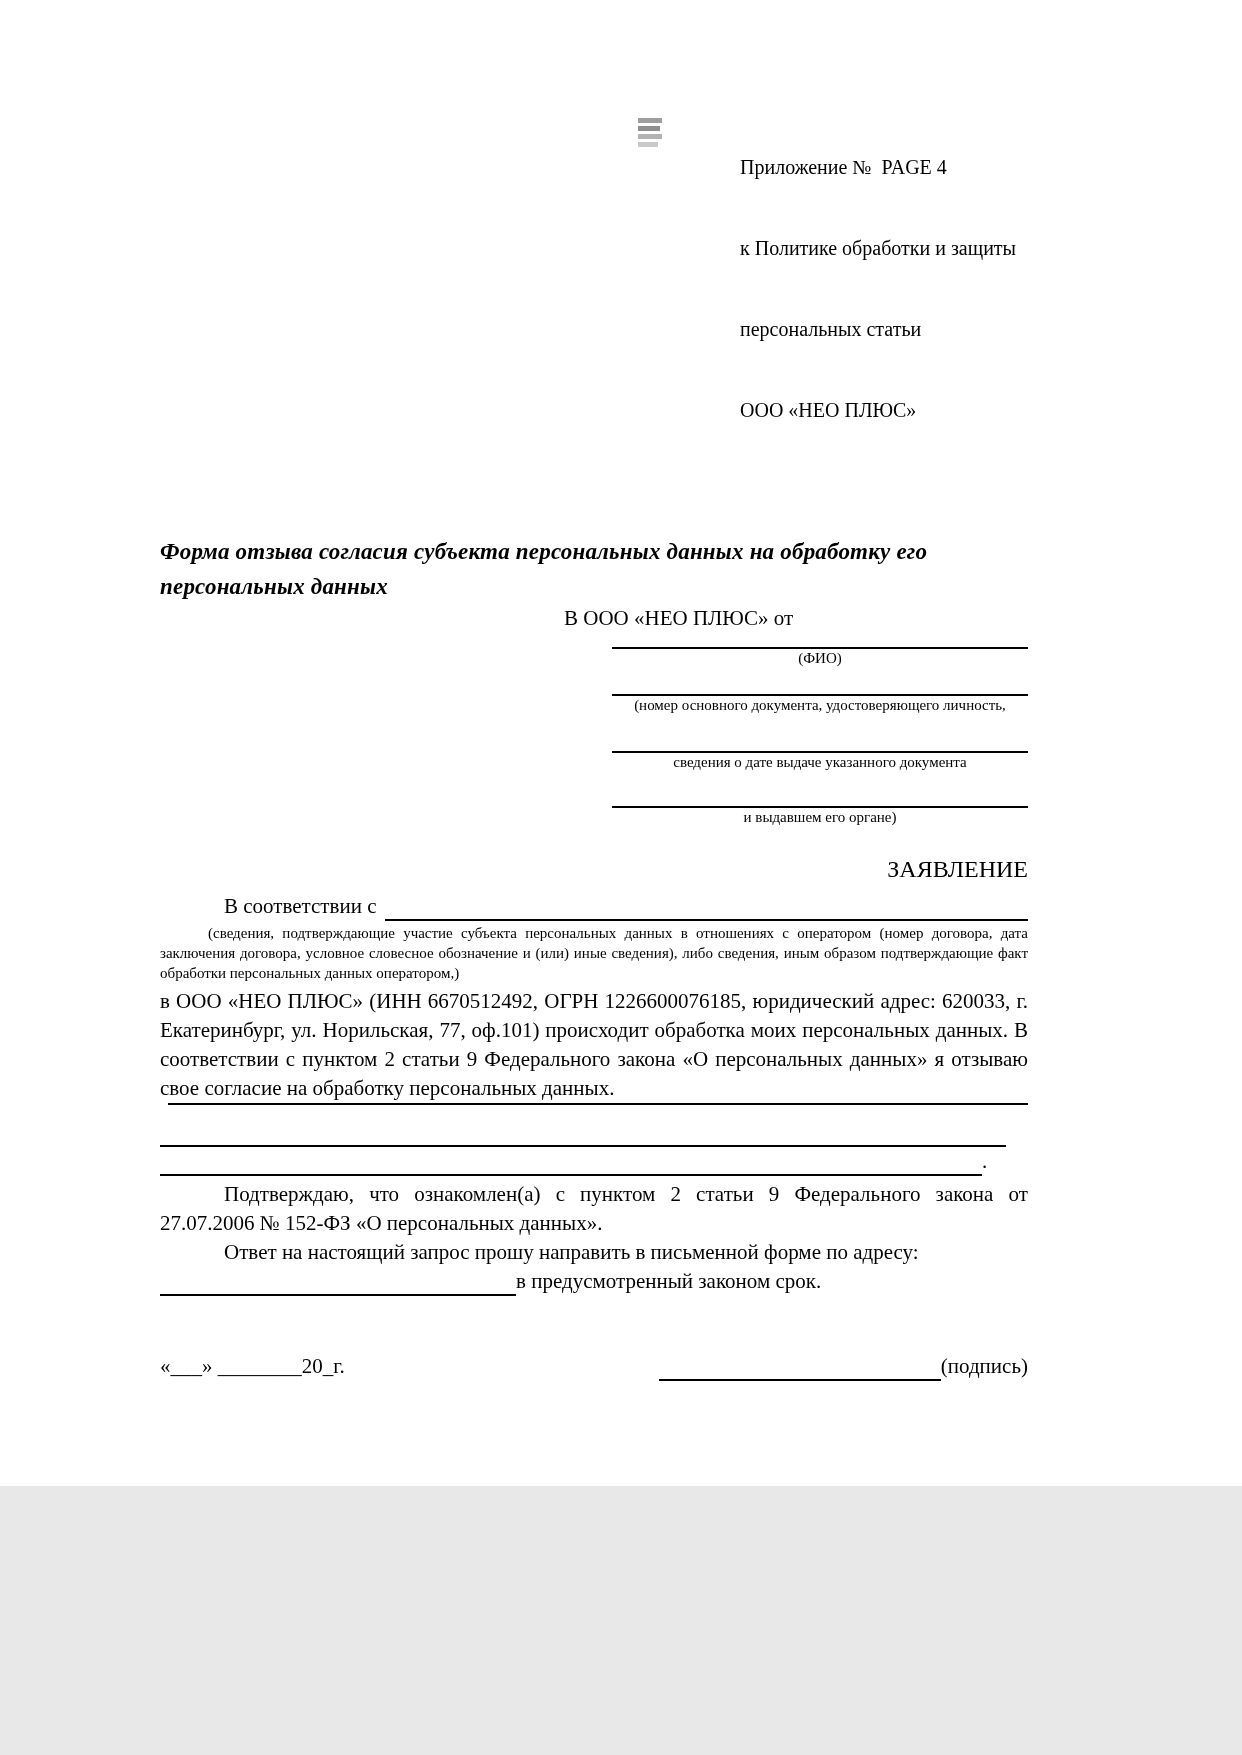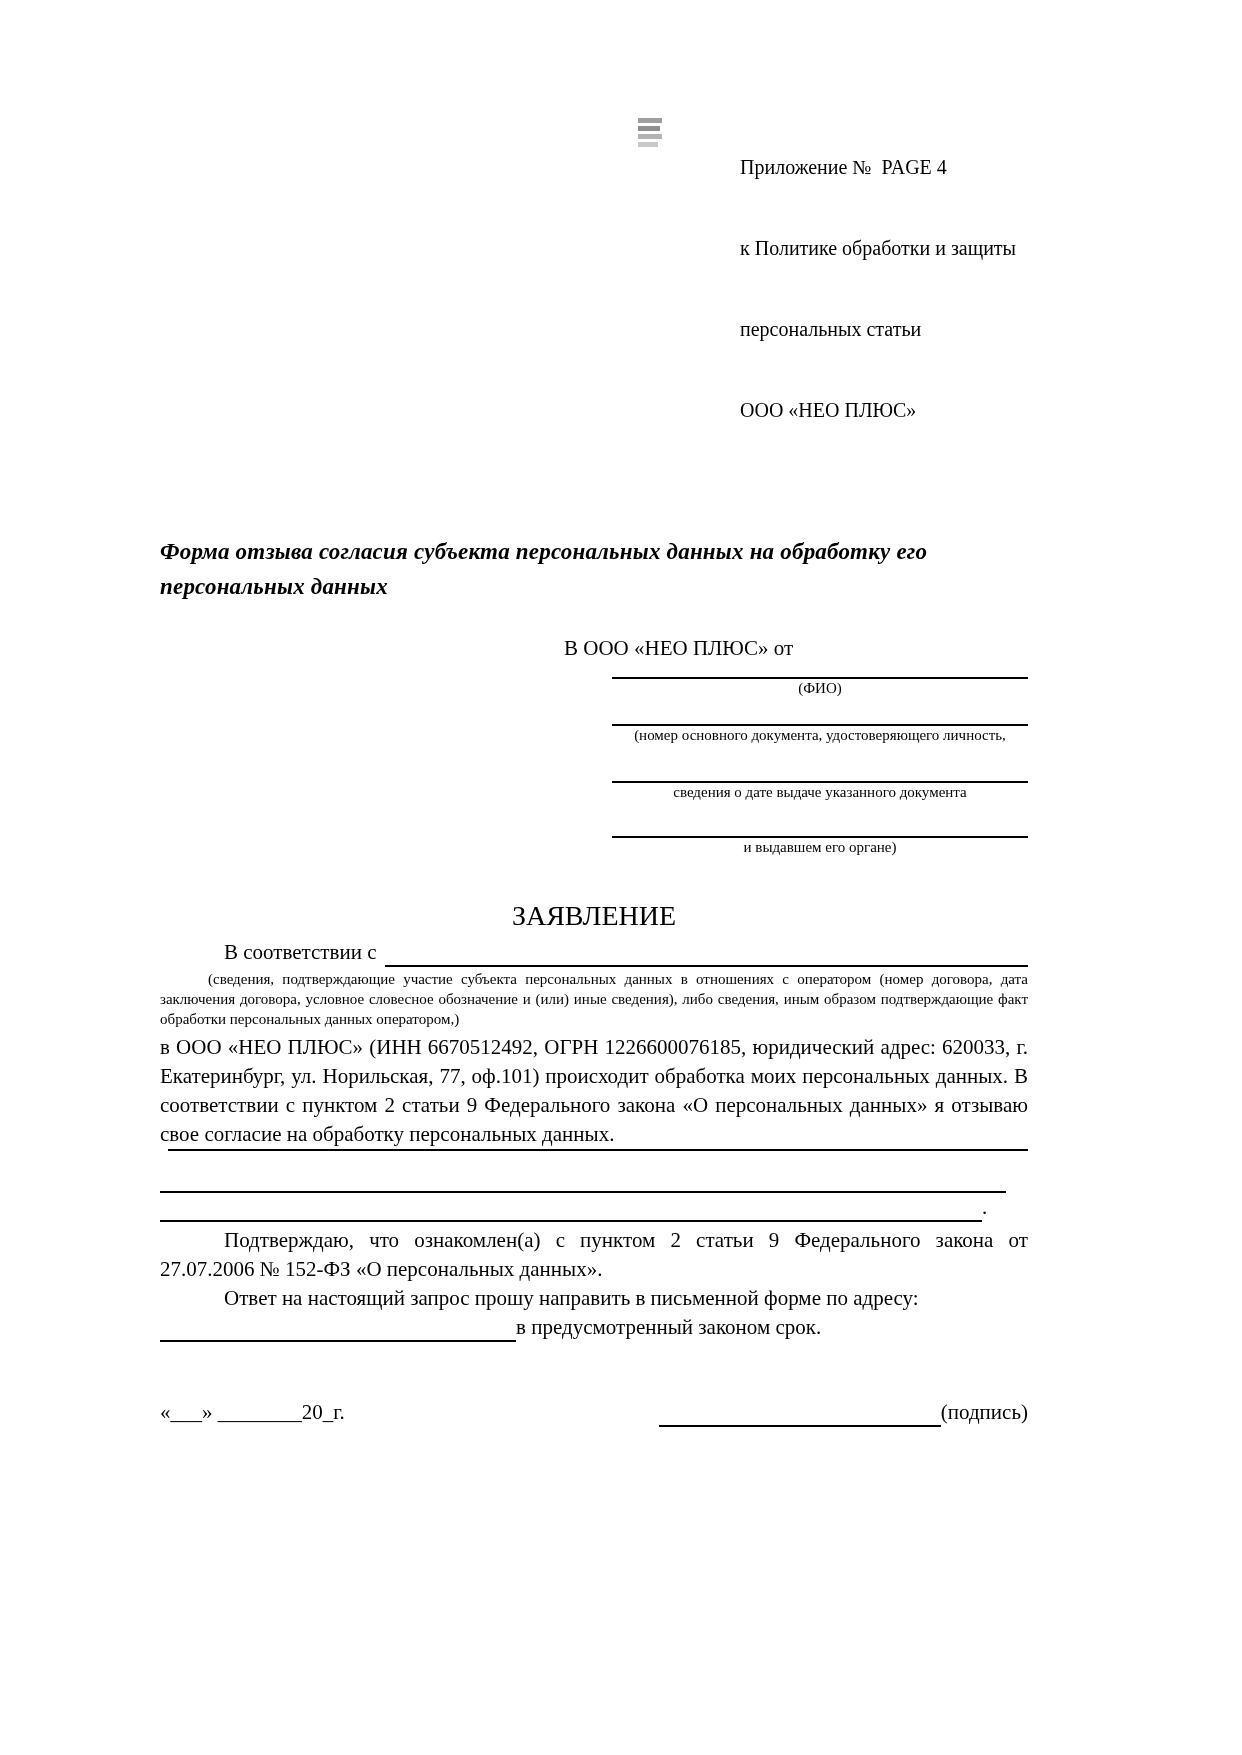--- a/index.html
+++ b/index.html
@@ -1,50 +1,50 @@
 <!DOCTYPE html>
 <html><head>
 <meta charset="utf-8">
 <style>
   html, body { margin: 0; padding: 0; background: #e8e8e8; }
   .page {
     position: relative;
     width: 1242px;
-    height: 1755px;
+    height: 1486px;
     margin: 0 auto;
     background: #ffffff;
     font-family: "Liberation Serif", "DejaVu Serif", serif;
     color: #000;
     overflow: hidden;
   }
   .content { padding: 100px 214px 0 160px; }
 
   
   .artifact { position: absolute; left: 638px; top: 118px; width: 24px; }
   .artifact .bar { height: 5px; margin-bottom: 3px; }
   .artifact .b1 { background: #9e9e9e; width: 24px; }
   .artifact .b2 { background: #8f8f8f; width: 22px; }
   .artifact .b3 { background: #b3b3b3; width: 24px; }
   .artifact .b4 { background: #c9c9c9; width: 20px; }
 
   .header-right { margin-left: 580px; font-size: 20px; line-height: 27px; white-space: pre-wrap; }
 
   .title { margin-top: 56px; font-size: 23px; line-height: 35px; font-weight: bold; letter-spacing: 0.2px; font-style: italic; }
 
-  .to-line { margin-top: 30px; margin-left: 404px; font-size: 21px; line-height: 29px; }
+  .to-line { margin-left: 404px; font-size: 21px; line-height: 29px; }
 
   .fields { margin-left: 452px; width: 416px; }
   .f-line { border-bottom: 2px solid #000; }
   .f-line.h1 { height: 14px; }
   .f-line.h2 { height: 26px; }
   .f-line.h3 { height: 36px; }
   .f-line.h4 { height: 34px; }
   .f-label { font-size: 15px; line-height: 19px; text-align: center; white-space: nowrap; }
 
-  .st-heading { margin-top: 44px; text-align: center; font-size: 28px; line-height: 29px; }
+  .st-heading { margin-top: 28px; text-align: right; font-size: 24px; line-height: 29px; }
 
   .row { display: flex; align-items: flex-end; font-size: 21px; line-height: 29px; }
   .row .fill { flex: 1; border-bottom: 2px solid #000; margin-left: 8px; }
   .indent { padding-left: 64px; }
   .intro { margin-top: 8px; }
 
   .fine { margin-top: 2px; font-size: 15px; line-height: 20px; text-align: justify; text-indent: 48px; }
 
   .body-par { margin: 4px 0 0 0; font-size: 21px; line-height: 29px; text-align: justify; }
 

